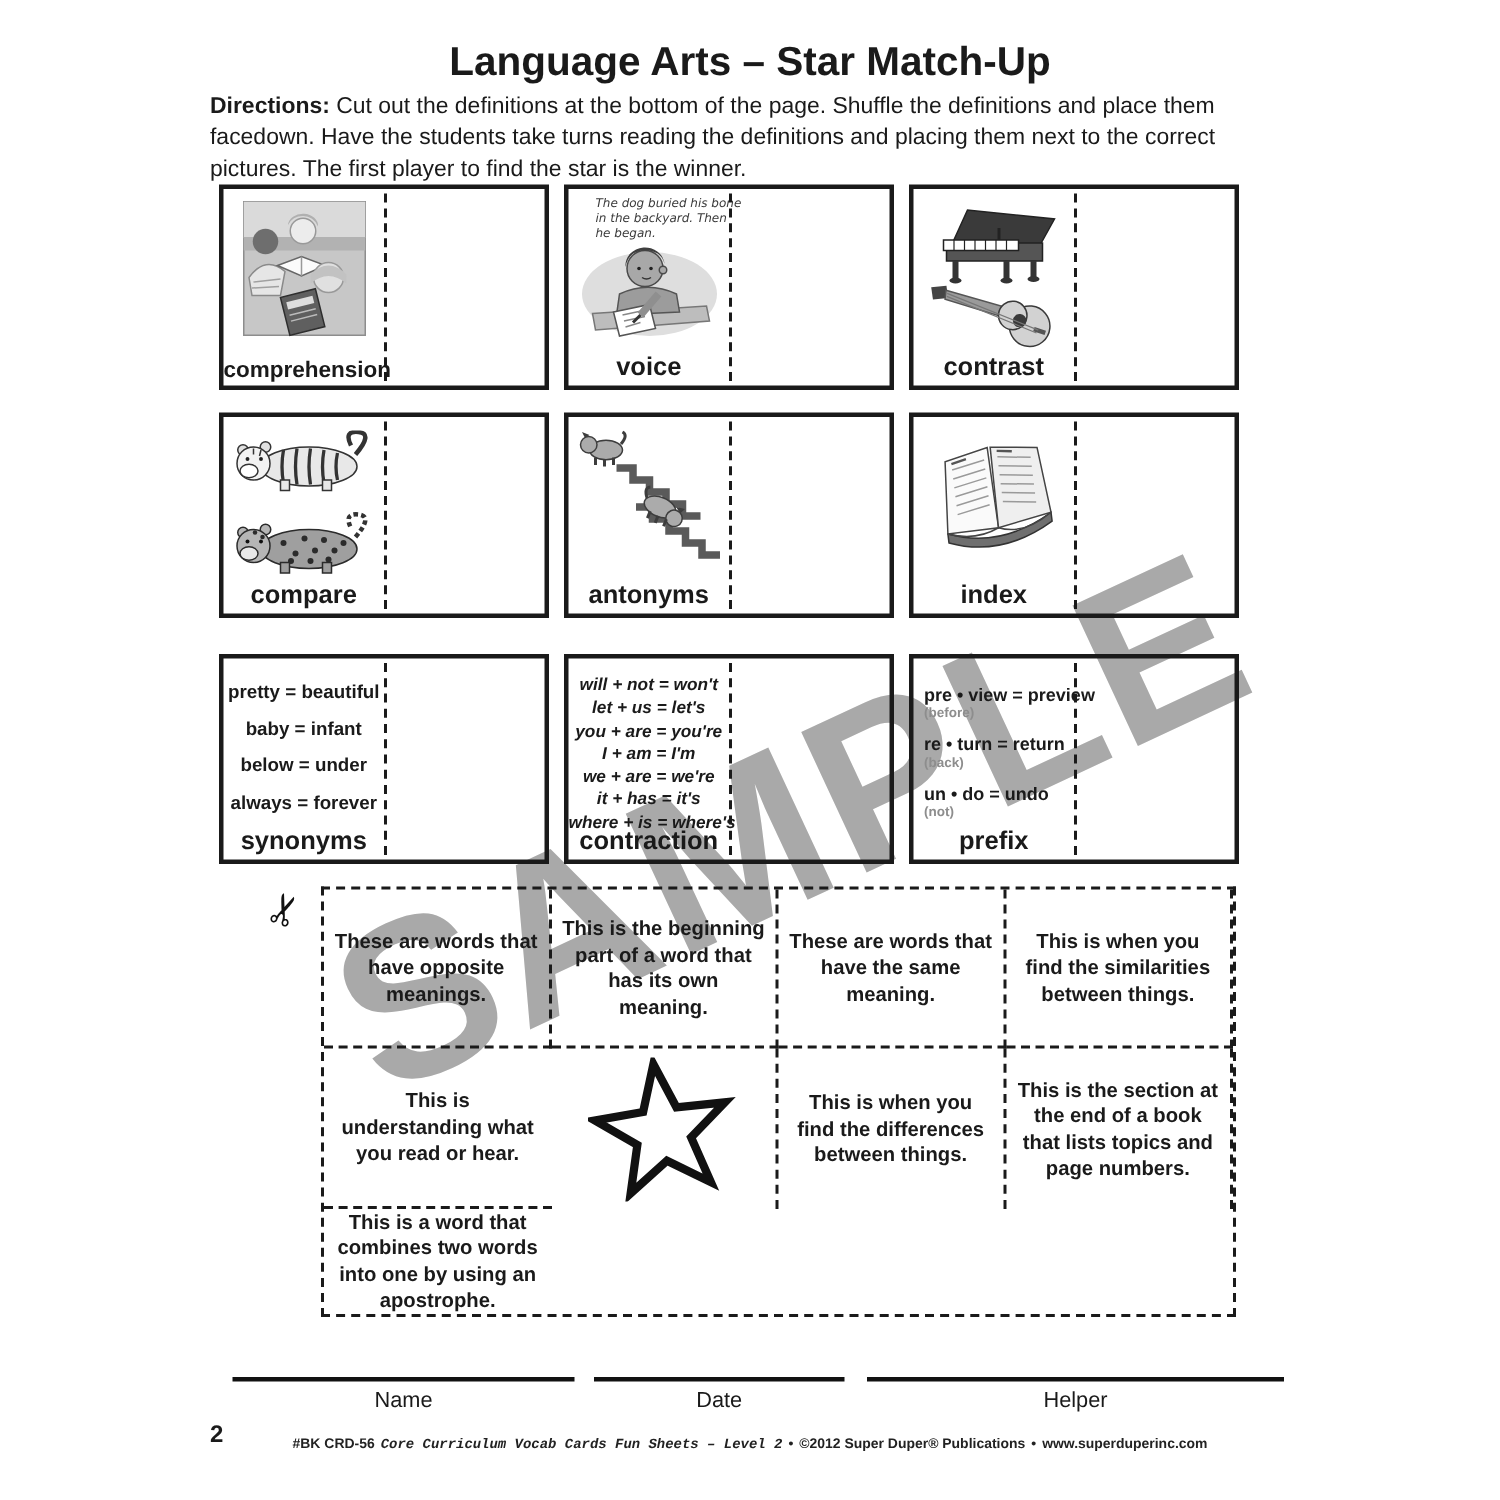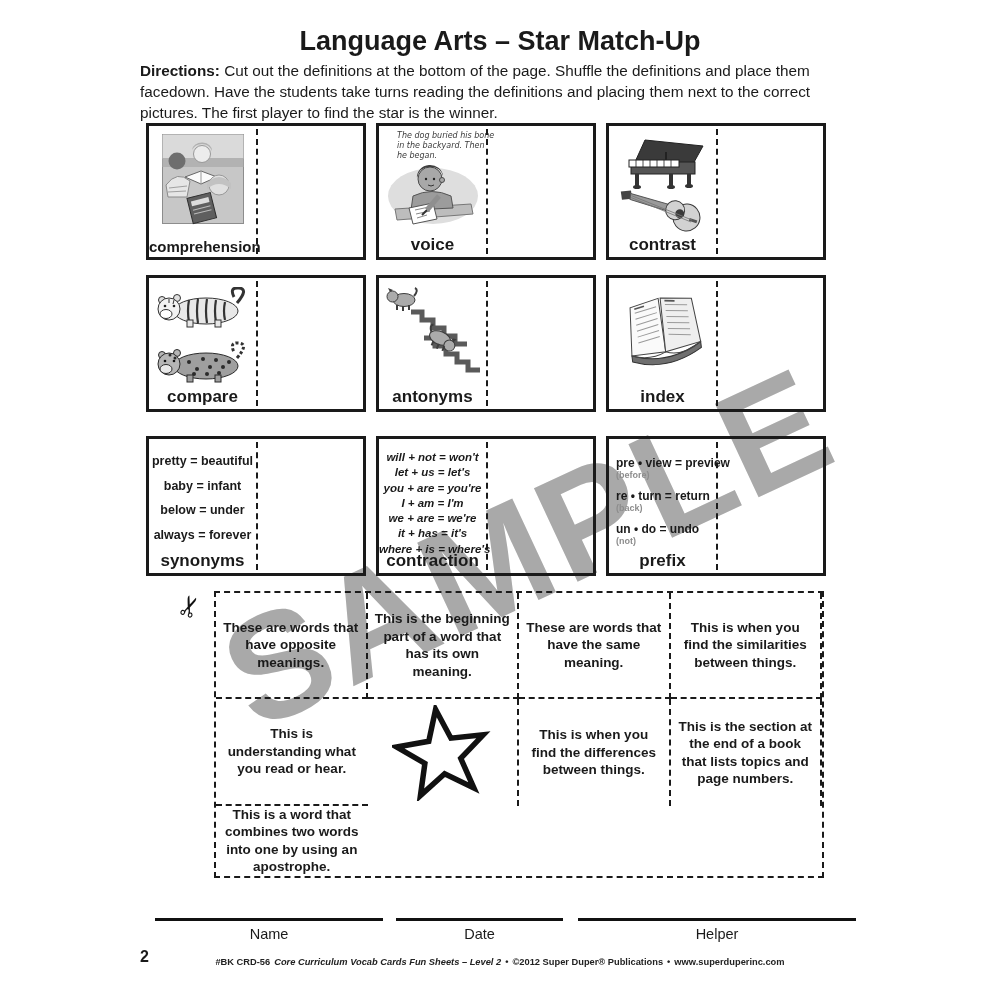--- a/index.html
+++ b/index.html
@@ -41,21 +41,21 @@
   .def-cell.last{border-right:none;}
   .def-cell.top{border-bottom:2.5px dashed #1a1a1a;}
   .scissors{position:absolute;left:178px;top:590px;font-size:28px;color:#111;
         transform:rotate(-70deg);font-family:"DejaVu Sans",sans-serif;}
   
   .sig-line{position:absolute;top:918px;height:3px;background:#111;}
   .sig-label{position:absolute;top:926px;text-align:center;font-size:14.5px;}
   .page-num{position:absolute;left:140px;top:948px;font-size:16px;font-weight:600;}
   .footer{position:absolute;left:0;top:957px;width:100%;text-align:center;font-size:9.3px;
         font-weight:bold;color:#222;}
-  .footer .ser{font-style:italic;}
+  .footer .ser{font-style:italic;font-family:Liberation Mono, monospace;}
   .footer span{margin:0 2px;}
   svg{display:inline-block;vertical-align:top;}
 </style>
 </head>
 <body>
 
 <div class="page">
 
   <div class="watermark">SAMPLE</div>
 

